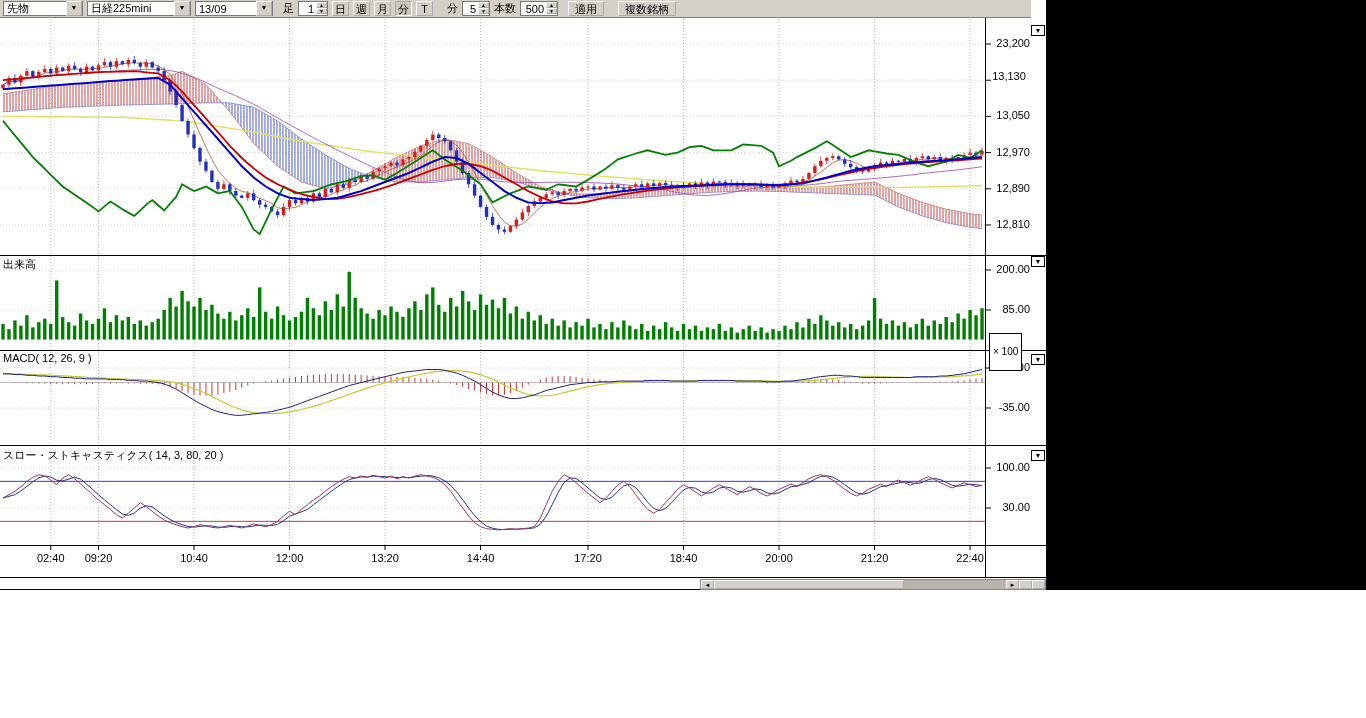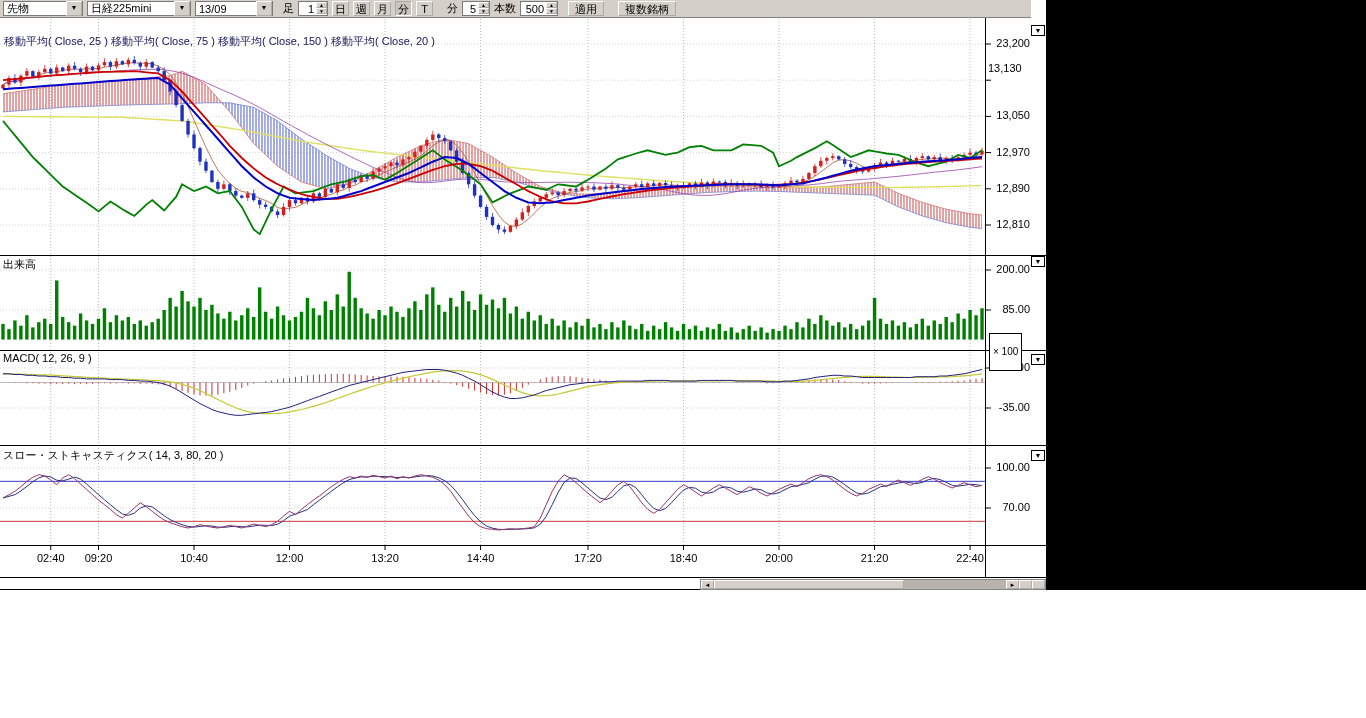--- a/index.html
+++ b/index.html
@@ -970,45 +970,44 @@
         <line x1="480.56060606060606" y1="545" x2="480.56060606060606" y2="550" stroke="#000" stroke-width="1"></line>
         <line x1="588.0151515151515" y1="545" x2="588.0151515151515" y2="550" stroke="#000" stroke-width="1"></line>
         <line x1="683.530303030303" y1="545" x2="683.530303030303" y2="550" stroke="#000" stroke-width="1"></line>
         <line x1="779.0454545454545" y1="545" x2="779.0454545454545" y2="550" stroke="#000" stroke-width="1"></line>
         <line x1="874.560606060606" y1="545" x2="874.560606060606" y2="550" stroke="#000" stroke-width="1"></line>
         <line x1="970.0757575757576" y1="545" x2="970.0757575757576" y2="550" stroke="#000" stroke-width="1"></line>
       </g>
     </svg>
   <div id="axis-layer">
       <span class="axlbl" style="left: 988px; top: 37px; width: 42px; text-align: right;">23,200</span>
-      <span class="axlbl" style="left: 988px; top: 62px; width: 42px; text-align: left;">13,130</span>
+      <span class="axlbl" style="left: 988px; top: 70px; width: 42px; text-align: center;">13,130</span>
       <span class="axlbl" style="left: 988px; top: 109.4px; width: 42px; text-align: right;">13,050</span>
       <span class="axlbl" style="left: 988px; top: 145.6px; width: 42px; text-align: right;">12,970</span>
       <span class="axlbl" style="left: 988px; top: 181.8px; width: 42px; text-align: right;">12,890</span>
       <span class="axlbl" style="left: 988px; top: 218px; width: 42px; text-align: right;">12,810</span>
       <span class="axlbl" style="left: 988px; top: 263px; width: 42px; text-align: right;">200.00</span>
       <span class="axlbl" style="left: 988px; top: 303px; width: 42px; text-align: right;">85.00</span>
       <span class="axlbl" style="left: 988px; top: 361px; width: 42px; text-align: right;">20.00</span>
       <span class="axlbl" style="left: 988px; top: 401px; width: 42px; text-align: right;">-35.00</span>
       <span class="axlbl" style="left: 988px; top: 461px; width: 42px; text-align: right;">100.00</span>
-      <span class="axlbl" style="left: 988px; top: 501px; width: 42px; text-align: right;">70.00</span>
+      <span class="axlbl" style="left: 988px; top: 501px; width: 42px; text-align: right;">30.00</span>
       <span class="axlbl" style="left: 33.7424px; top: 552px; width: 34px; text-align: center;">02:40</span>
       <span class="axlbl" style="left: 81.5px; top: 552px; width: 34px; text-align: center;">09:20</span>
       <span class="axlbl" style="left: 177.015px; top: 552px; width: 34px; text-align: center;">10:40</span>
       <span class="axlbl" style="left: 272.53px; top: 552px; width: 34px; text-align: center;">12:00</span>
       <span class="axlbl" style="left: 368.045px; top: 552px; width: 34px; text-align: center;">13:20</span>
       <span class="axlbl" style="left: 463.561px; top: 552px; width: 34px; text-align: center;">14:40</span>
       <span class="axlbl" style="left: 571.015px; top: 552px; width: 34px; text-align: center;">17:20</span>
       <span class="axlbl" style="left: 666.53px; top: 552px; width: 34px; text-align: center;">18:40</span>
       <span class="axlbl" style="left: 762.045px; top: 552px; width: 34px; text-align: center;">20:00</span>
       <span class="axlbl" style="left: 857.561px; top: 552px; width: 34px; text-align: center;">21:20</span>
       <span class="axlbl" style="left: 953.076px; top: 552px; width: 34px; text-align: center;">22:40</span>
     </div>
 
-  <div class="hdr" style="top:34px">移動平均( Close, 25 )   移動平均( Close, 75 )   移動平均( Close, 150 )   移動平均( Close, 20 )</div>
 
   <div class="plabel" style="top:257px">出来高</div>
   <div class="plabel" style="top:352px">MACD( 12, 26, 9 )</div>
   <div class="plabel" style="top:448px">スロー・ストキャスティクス( 14, 3, 80, 20 )</div>
 
   <div class="unitbox">× 100</div>
 
   <div class="pbtn" style="top:25px">
       <span>▼</span>
     </div>

